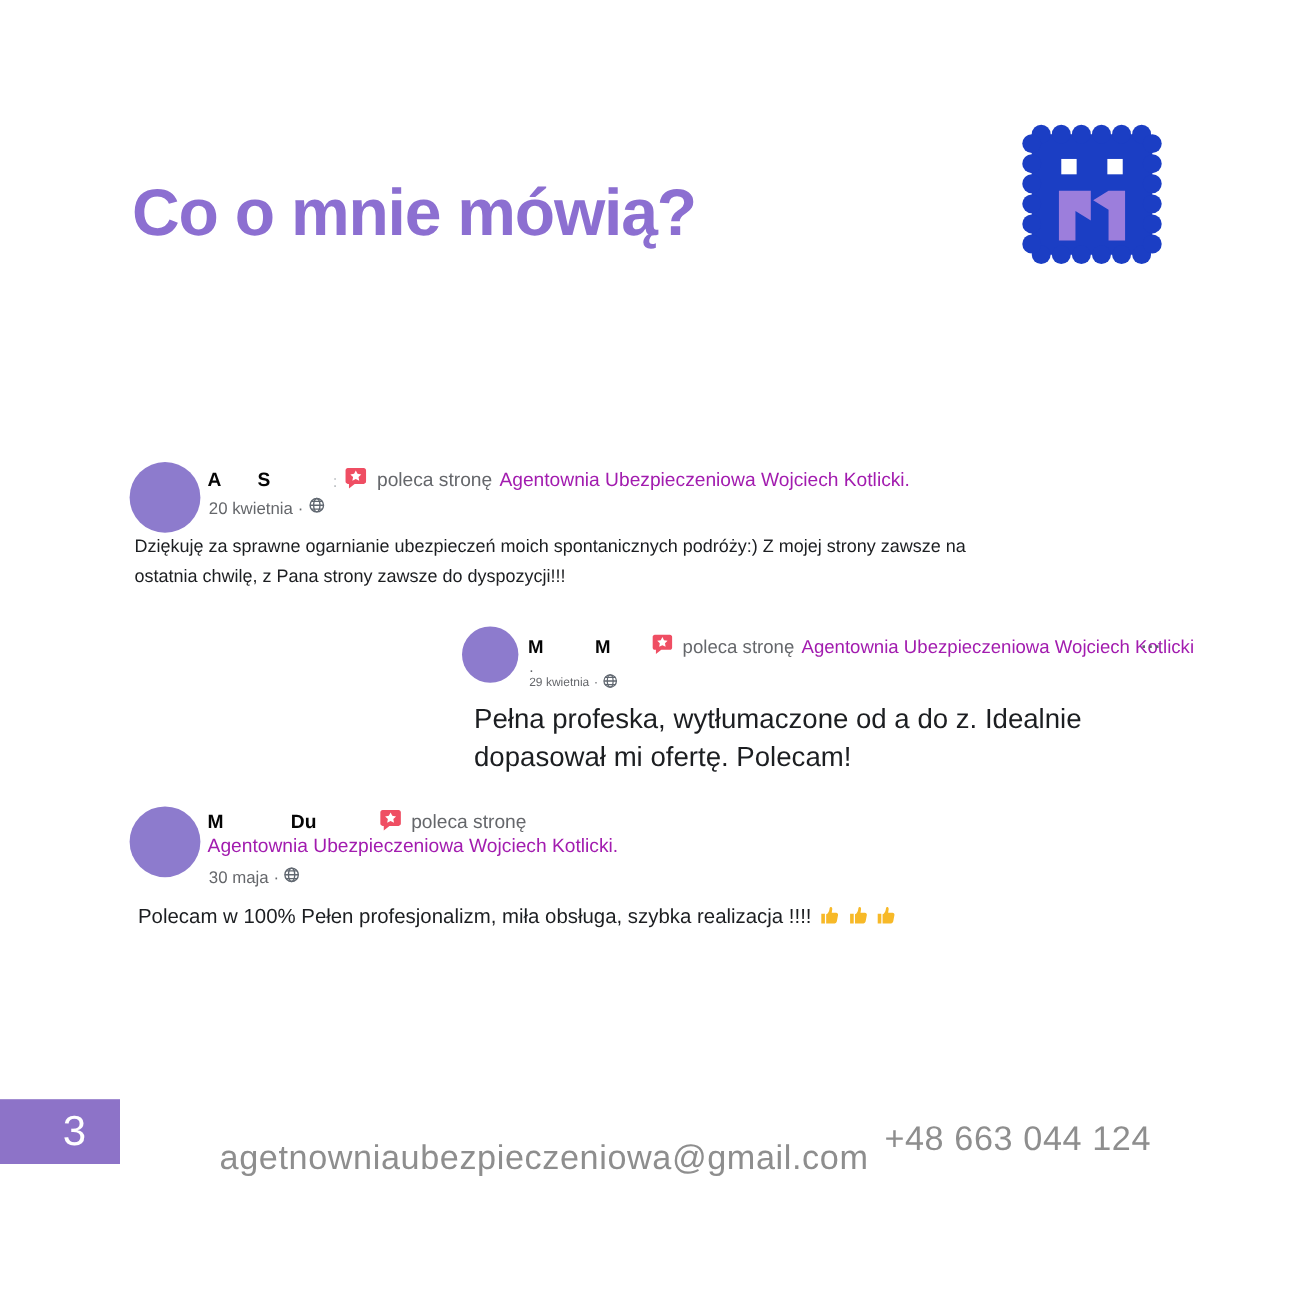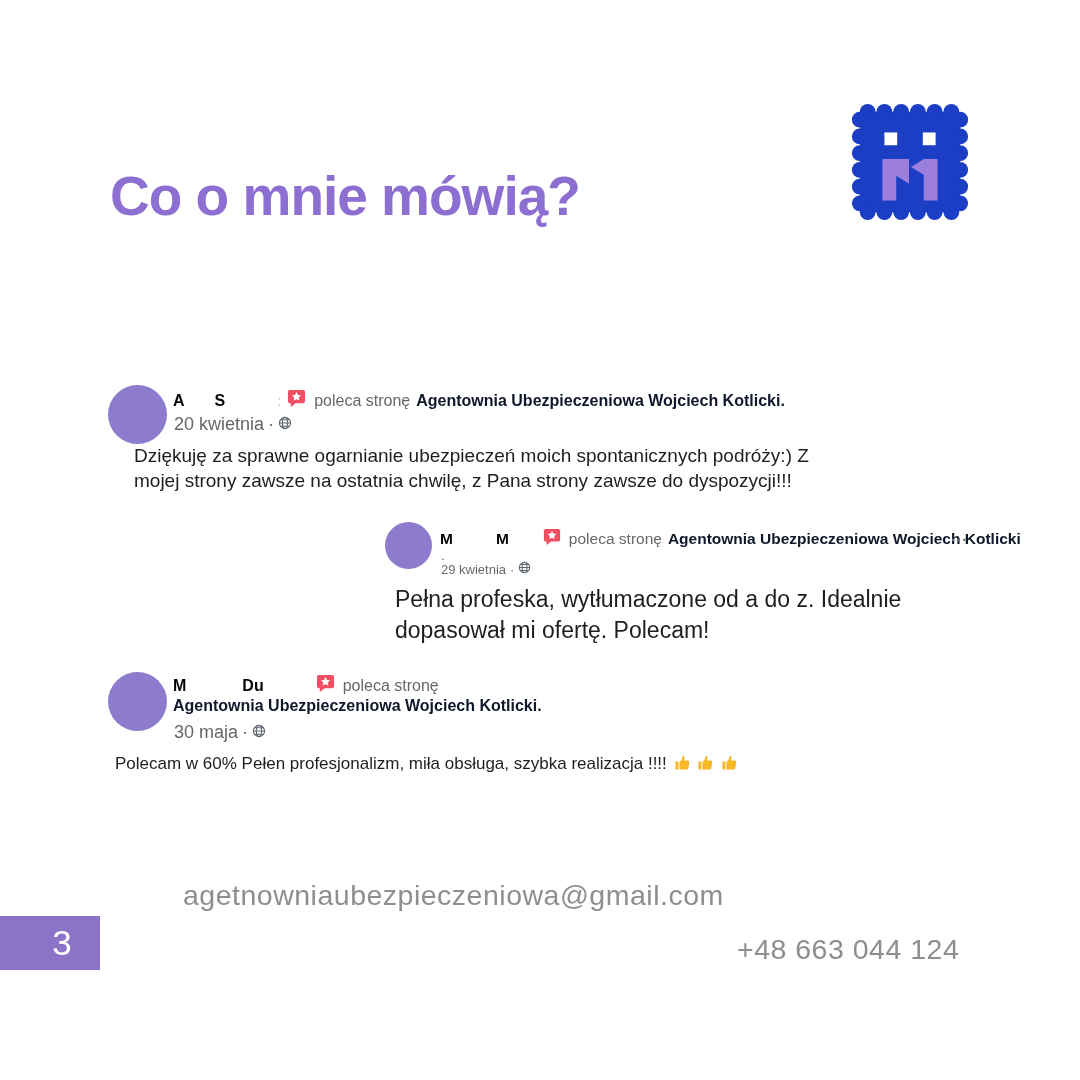--- a/index.html
+++ b/index.html
@@ -1,71 +1,71 @@
 <!DOCTYPE html>
 <html><head>
 <meta charset="utf-8">
 <style>
   html,body{margin:0;padding:0;background:#fff;}
   .canvas{position:relative;width:1080px;height:1080px;background:#ffffff;overflow:hidden;
           font-family:"Liberation Sans", sans-serif;}
 
   
-  .page-title{position:absolute;left:110px;top:164px;font-size:55px;font-weight:700;
+  .page-title{position:absolute;left:110px;top:145px;font-size:55px;font-weight:700;
               color:#8C6FD1;letter-spacing:-1px;}
 
   
   .logo{position:absolute;left:846px;top:98px;width:128px;height:128px;}
 
   
   .review{position:absolute;}
   .avatar{position:absolute;border-radius:50%;background:#8D7BCD;}
   .hdr{position:absolute;display:flex;align-items:center;white-space:nowrap;
        font-size:16px;color:#65676B;}
   .nm{font-weight:700;color:#050505;}
-  .pg{font-weight:700;color:#0f172a;}
+  .pg{font-weight:400;color:#a21caf;}
   .sep-colon{color:#b9bdc1;font-size:14px;}
   .flag{display:inline-block;vertical-align:middle;}
   .dateline{position:absolute;display:flex;align-items:center;gap:4px;
-            font-size:18px;color:#65676B;white-space:nowrap;}
+            font-size:14px;color:#65676B;white-space:nowrap;}
   .body-txt{position:absolute;color:#1C1E21;}
   .menu-dots{position:absolute;color:#606770;font-weight:700;font-size:15px;letter-spacing:1.5px;}
   .sub-dot{position:absolute;color:#65676B;font-size:13px;}
   .thumb{display:inline-block;vertical-align:-2px;margin-left:2px;}
 
   
   .r1{left:108px;top:384px;width:760px;height:110px;}
   .r1 .avatar{left:0;top:1px;width:59px;height:59px;}
   .r1 .hdr{left:65px;top:5px;}
   .r1 .dateline{left:66px;top:30px;}
-  .r1 .body-txt{left:26px;top:59px;width:706px;font-size:19px;line-height:25px;}
+  .r1 .body-txt{left:4px;top:59px;width:706px;font-size:15px;line-height:25px;}
 
   
   .r2{left:385px;top:520px;width:640px;height:130px;}
   .r2 .avatar{left:0;top:2px;width:47px;height:47px;}
   .r2 .hdr{left:55px;top:8px;font-size:15.5px;}
   .r2 .sub-dot{left:56px;top:28px;}
-  .r2 .dateline{left:56px;top:41px;font-size:13px;justify-content:center;}
+  .r2 .dateline{left:56px;top:41px;font-size:10px;justify-content:center;}
   .r2 .menu-dots{left:566px;top:7px;}
   .r2 .body-txt{left:10px;top:64px;width:592px;font-size:23px;line-height:31px;}
 
   
   .r3{left:108px;top:670px;width:740px;height:120px;}
   .r3 .avatar{left:0;top:2px;width:59px;height:59px;}
   .r3 .hdr{left:65px;top:4px;}
   .r3 .hdr2{left:65px;top:27px;}
   .r3 .dateline{left:66px;top:52px;}
   .r3 .body-txt{left:7px;top:81px;width:730px;font-size:17px;line-height:25px;white-space:nowrap;}
 
   
   .page-num-box{position:absolute;left:0;top:916px;width:100px;height:54px;background:#8D73C8;
                 display:flex;align-items:center;justify-content:center;padding-left:24px;
                 box-sizing:border-box;}
   .page-num{color:#ffffff;font-size:35px;font-weight:400;}
-  .footer-email{position:absolute;left:183px;top:879px;font-size:28.5px;color:#8E8E8E;
+  .footer-email{position:absolute;left:183px;top:949px;font-size:28.5px;color:#8E8E8E;
                 letter-spacing:0.5px;}
   .footer-phone{position:absolute;left:737px;top:933px;font-size:28.5px;color:#8E8E8E;
                 letter-spacing:0.5px;}
 </style>
 </head>
 <body>
 
 <div class="canvas">
 
   <div class="page-title">Co o mnie mówią?</div>
@@ -200,21 +200,21 @@
       <span>·</span>
       <span>
         <svg width="14" height="14" viewBox="0 0 16 16" fill="none" stroke="#606770" stroke-width="1.3">
           <circle cx="8" cy="8" r="6.4"></circle>
             <ellipse cx="8" cy="8" rx="3" ry="6.4"></ellipse>
           <path d="M1.6 8h12.8M2.6 4.3h10.8M2.6 11.7h10.8"></path>
         </svg>
       </span>
     </div>
     <div class="body-txt">
-      <span>Polecam w 60% Pełen profesjonalizm, miła obsługa, szybka realizacja !!!!</span>
+      <span>Polecam w 100% Pełen profesjonalizm, miła obsługa, szybka realizacja !!!!</span>
       <span class="thumb">
         <svg width="17" height="17" viewBox="0 0 18 18">
             <path fill="#F7B928" d="M1.5 8h3.2v8.5H1.5zM5.8 16.5V8.4C7.3 7.7 8.3 6.2 8.6 4.3l.25-1.4c.16-.92 1.3-1.25 1.95-.45.3.38.44.9.38 1.4L10.7 7h3.9c1.1 0 1.9 1 1.68 2.1l-1.05 5.5c-.18.98-1.04 1.9-2.04 1.9z"></path>
           </svg>
       </span>
       <span class="thumb">
         <svg width="17" height="17" viewBox="0 0 18 18">
             <path fill="#F7B928" d="M1.5 8h3.2v8.5H1.5zM5.8 16.5V8.4C7.3 7.7 8.3 6.2 8.6 4.3l.25-1.4c.16-.92 1.3-1.25 1.95-.45.3.38.44.9.38 1.4L10.7 7h3.9c1.1 0 1.9 1 1.68 2.1l-1.05 5.5c-.18.98-1.04 1.9-2.04 1.9z"></path>
           </svg>
       </span>

